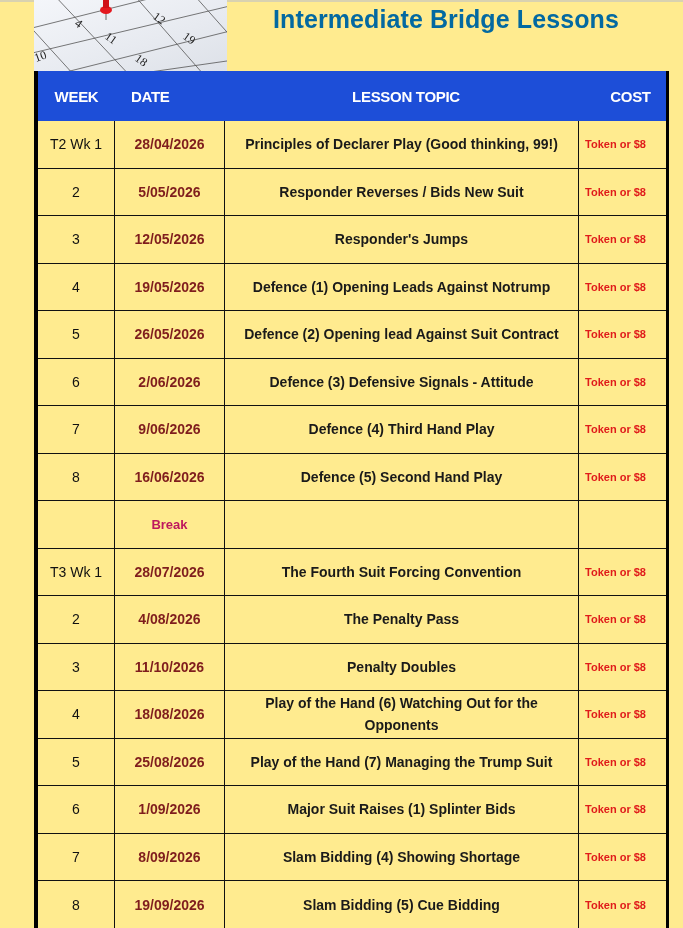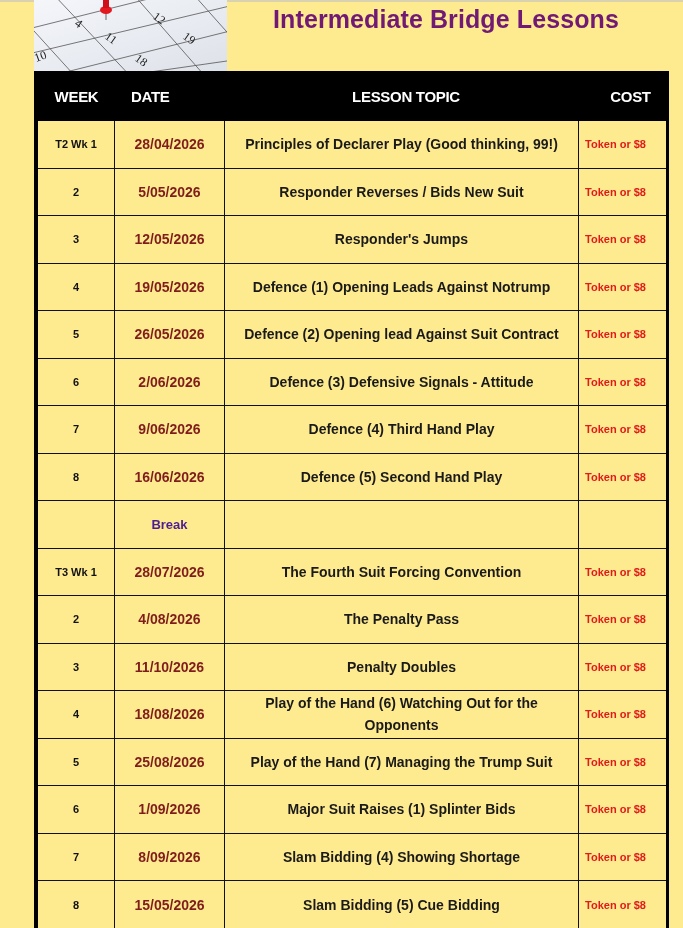--- a/index.html
+++ b/index.html
@@ -11,45 +11,45 @@
     }
     .topline { position: absolute; left: 0; top: 0; width: 683px; height: 2px; background: #d9d2b0; }
     .calendar-img {
       position: absolute; left: 34px; top: 0; width: 193px; height: 71px;
       background: linear-gradient(160deg, #f4f6fa 0%, #e7eaf0 60%, #dde1e8 100%);
       overflow: hidden;
     }
     .calendar-img svg { position: absolute; left: 0; top: 0; }
     .title {
       position: absolute; left: 236px; top: 5px; width: 420px; text-align: center;
-      font-size: 25px; font-weight: bold; color: #701a75; letter-spacing: 0.1px;
+      font-size: 25px; font-weight: bold; color: #0369a1; letter-spacing: 0.1px;
     }
     .table {
       position: absolute; left: 34px; top: 71px; width: 635px;
       border-left: 4px solid #000; border-right: 3px solid #000; border-bottom: 2px solid #000;
       box-sizing: border-box;
     }
     .hdr {
-      display: flex; height: 50px; background: #000000; color: #fff;
+      display: flex; height: 50px; background: #1d4ed8; color: #fff;
       font-weight: bold; font-size: 15px; align-items: center;
     }
     .hdr div { text-align: center; letter-spacing: -0.3px; }
     .c-week { width: 77px; flex: none; }
     .c-date { width: 110px; flex: none; }
     .c-topic { width: 354px; flex: none; }
     .c-cost { flex: 1; }
     .hdr .c-week { width: 77px; text-align: center; padding-left: 0; }
     .hdr .c-date { width: 86px; text-align: left; padding-left: 16px; }
     .hdr .c-topic { width: 378px; }
     .row { display: flex; height: 47.5px; border-bottom: 1.5px solid #111; box-sizing: border-box; }
     .row:last-child { border-bottom: none; }
     .cell { display: flex; align-items: center; justify-content: center; text-align: center; box-sizing: border-box; }
-    .row .c-week { border-right: 1.5px solid #111; font-size: 11px; font-weight: bold; color: #111; }
+    .row .c-week { border-right: 1.5px solid #111; font-size: 14px; font-weight: normal; color: #111; }
     .row .c-date { border-right: 1.5px solid #111; font-size: 14px; font-weight: bold; color: #7f1d1d; }
-    .row .c-date.break { color: #4c1d95; font-size: 13px; }
+    .row .c-date.break { color: #be185d; font-size: 13px; }
     .row .c-topic { border-right: 1.5px solid #111; font-size: 14px; font-weight: bold; color: #1a1a1a; line-height: 22px; padding: 0 8px; }
     .row .c-cost { font-size: 11px; font-weight: bold; color: #e01b1b; justify-content: flex-end; padding-right: 20px; }
   </style>
 </head>
 <body>
 
 <div class="topline"></div>
 
 <div class="calendar-img">
   <svg width="193" height="71" viewBox="0 0 193 71">
@@ -180,18 +180,18 @@
         <div class="cell c-cost">Token or $8</div>
       </div>
       <div class="row">
         <div class="cell c-week">7</div>
         <div class="cell c-date">8/09/2026</div>
         <div class="cell c-topic">Slam Bidding (4) Showing Shortage</div>
         <div class="cell c-cost">Token or $8</div>
       </div>
       <div class="row">
         <div class="cell c-week">8</div>
-        <div class="cell c-date">15/05/2026</div>
+        <div class="cell c-date">19/09/2026</div>
         <div class="cell c-topic">Slam Bidding (5) Cue Bidding</div>
         <div class="cell c-cost">Token or $8</div>
       </div>
     </div>
 </div>
 
 </body></html>

